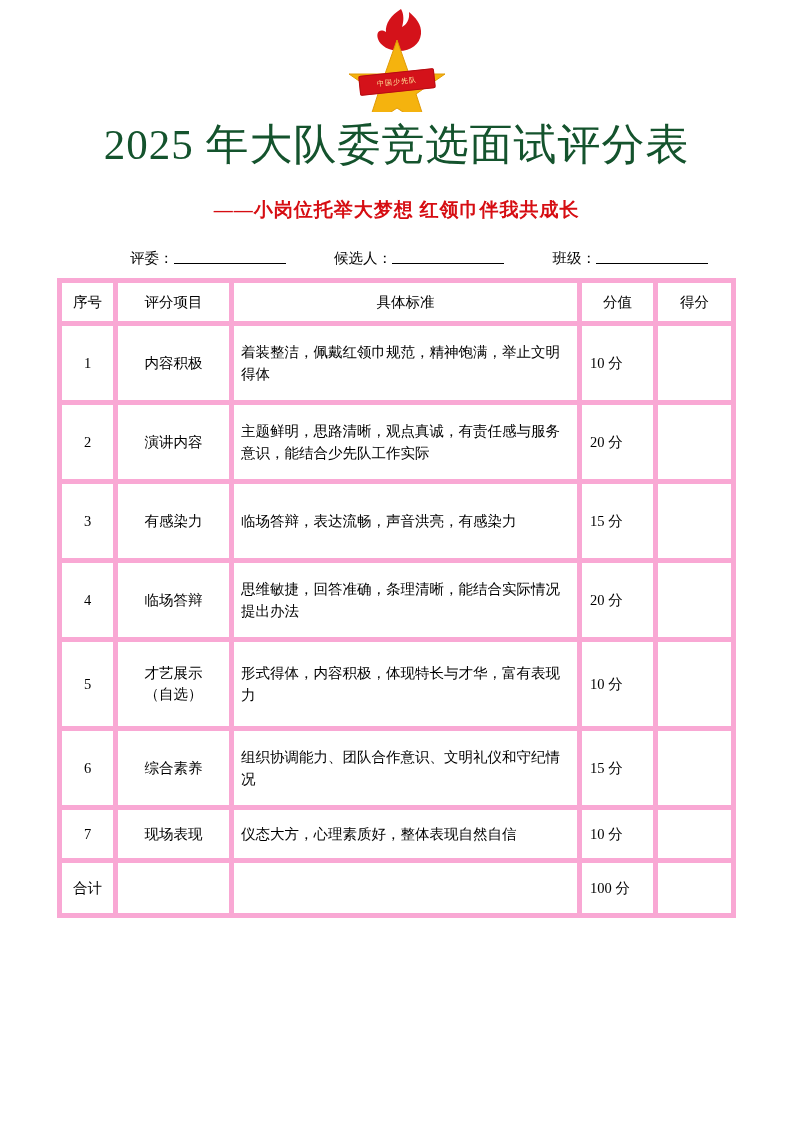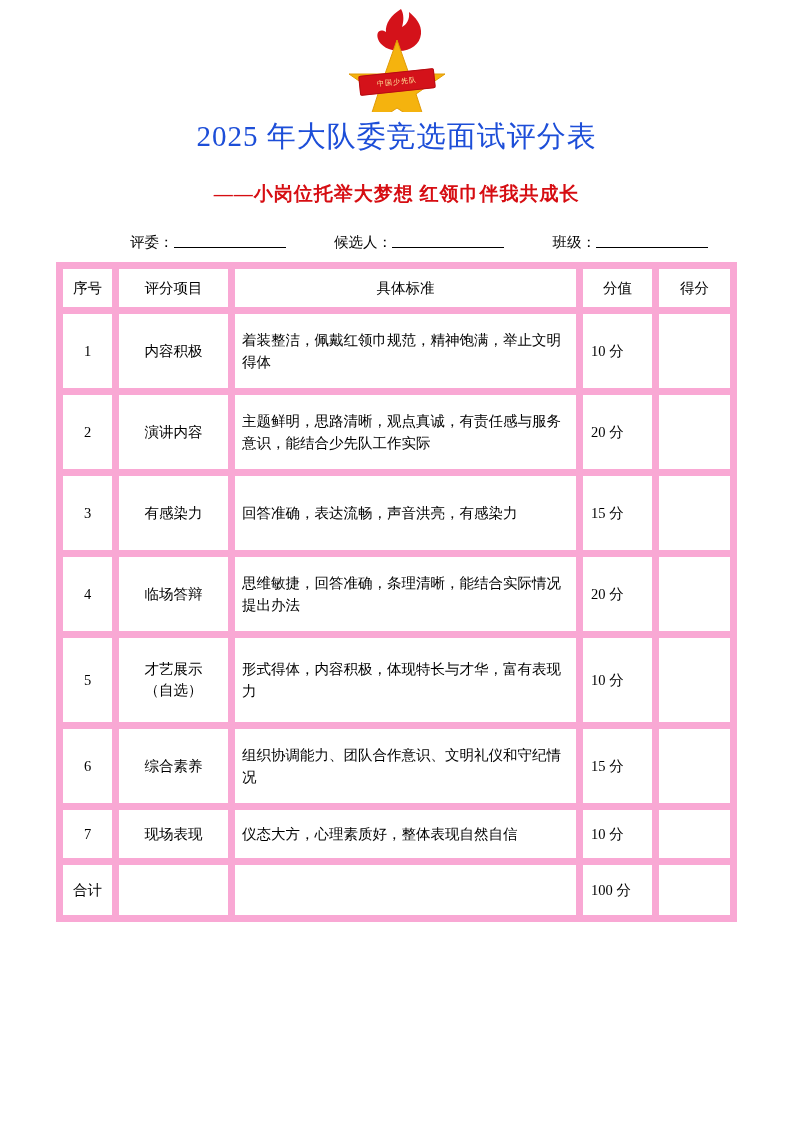--- a/index.html
+++ b/index.html
@@ -68,22 +68,22 @@
     color: #ffe89a;
     font-size: 7px;
     letter-spacing: 1px;
     font-family: "Liberation Sans", sans-serif;
     white-space: nowrap;
   }
 
   
   .main-title {
     text-align: center;
-    color: #1d4ed8;
-    font-size: 29px;
+    color: #14532d;
+    font-size: 43px;
     line-height: 1.15;
     letter-spacing: 1px;
     margin: 2px 0 0 0;
     font-weight: normal;
     font-family: "Liberation Serif", "DejaVu Serif", serif;
   }
   .sub-title {
     text-align: center;
     color: #d60d12;
     font-size: 19px;
@@ -118,21 +118,21 @@
   .gap2 { width: 52px; }
 
   
   table {
     border-collapse: collapse;
     width: 674px;
     margin: 0 auto;
     table-layout: fixed;
   }
   table, th, td {
-    border: 7px solid #f9a8d4;
+    border: 5px solid #f9a8d4;
   }
   th, td {
     padding: 6px 7px;
     vertical-align: middle;
     font-size: 14.5px;
     line-height: 1.55;
   }
   thead th {
     text-align: center;
     font-weight: normal;
@@ -230,21 +230,21 @@
       <tr class="r2">
         <td class="no">2</td>
         <td class="item">演讲内容</td>
         <td class="crit">主题鲜明，思路清晰，观点真诚，有责任感与服务意识，能结合少先队工作实际</td>
         <td class="score">20 分</td>
         <td class="got"></td>
       </tr>
       <tr class="r3">
         <td class="no">3</td>
         <td class="item">有感染力</td>
-        <td class="crit">回答准确，表达流畅，声音洪亮，有感染力</td>
+        <td class="crit">临场答辩，表达流畅，声音洪亮，有感染力</td>
         <td class="score">15 分</td>
         <td class="got"></td>
       </tr>
       <tr class="r4">
         <td class="no">4</td>
         <td class="item">临场答辩</td>
         <td class="crit">思维敏捷，回答准确，条理清晰，能结合实际情况提出办法</td>
         <td class="score">20 分</td>
         <td class="got"></td>
       </tr>

